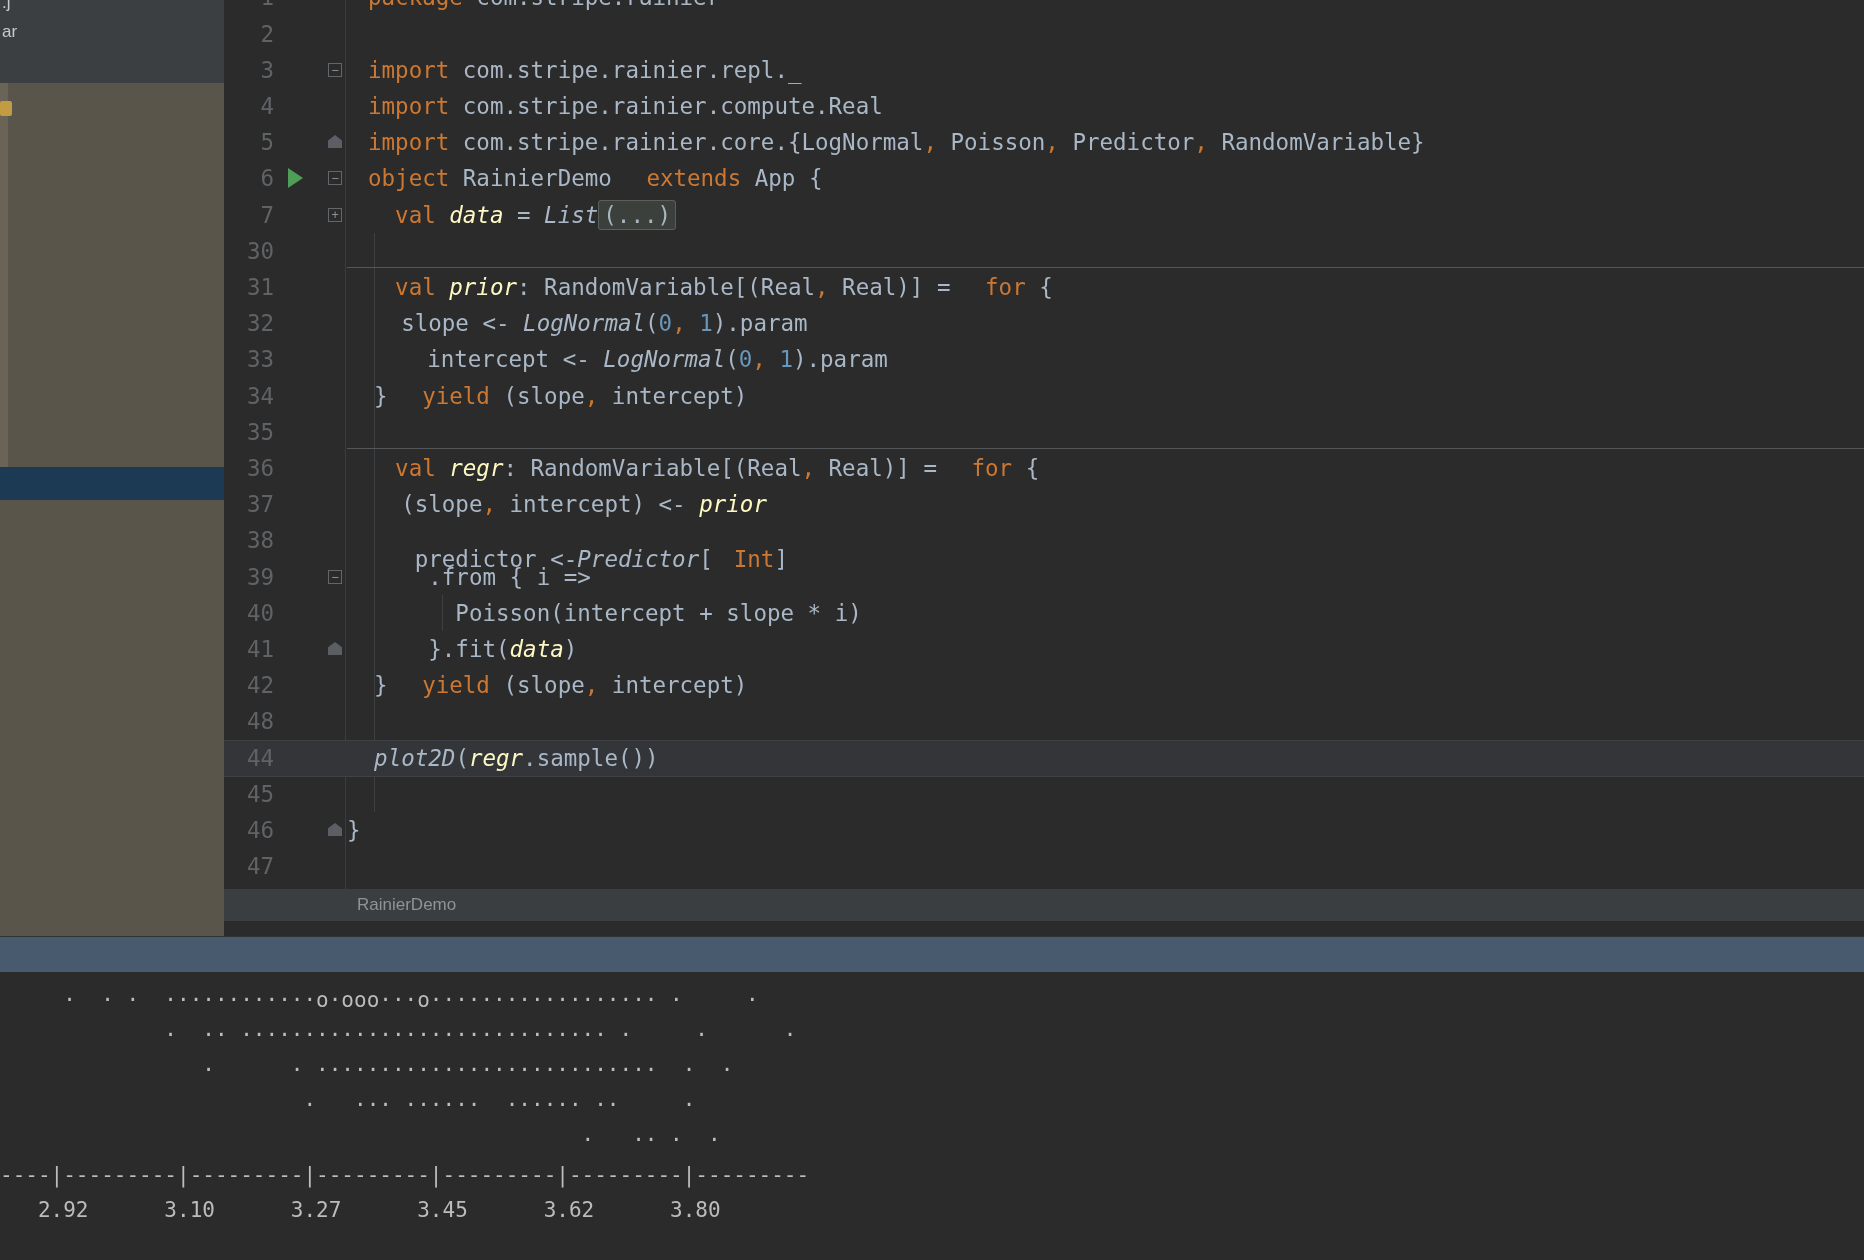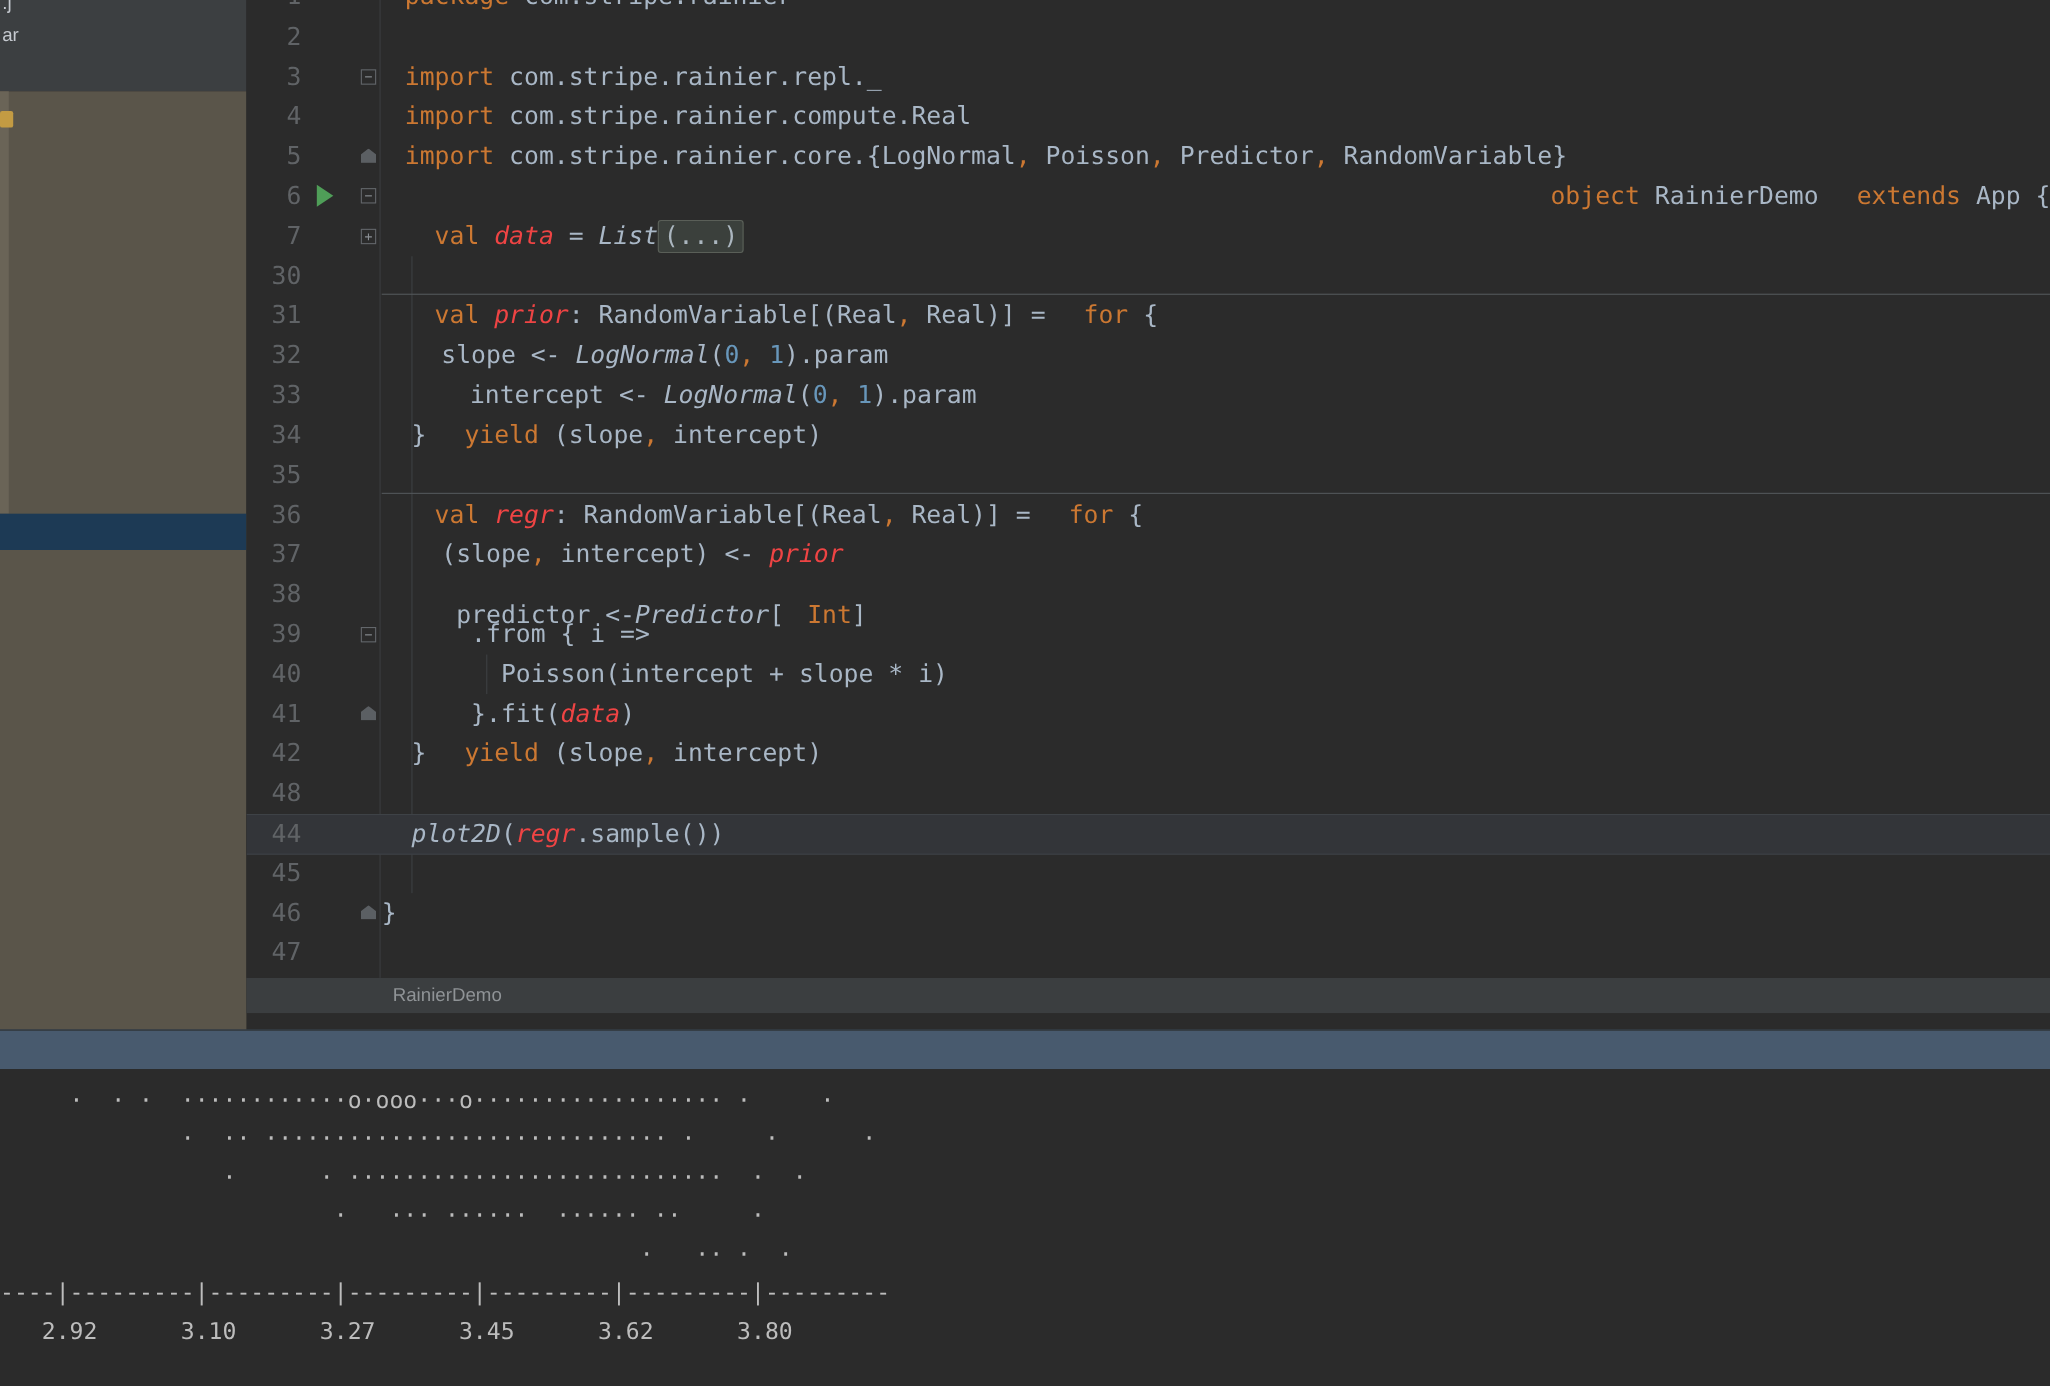--- a/index.html
+++ b/index.html
@@ -41,21 +41,21 @@
   .caret-row { position:absolute; left:-123px; right:0; height:37px; background:#333539;
                border-top:1px solid #3e4246; border-bottom:1px solid #3e4246; }
   .method-sep { position:absolute; left:0; right:0; height:1px; background:#53575a; }
   .indent-guide { position:absolute; width:1px; background:#3d4043; }
   .code-line { position:absolute; left:0; right:0; height:37px; line-height:36.2px;
                white-space:pre; font-size:22.5px; color:#a9b7c6; }
   .tk-pl { color:#a9b7c6; }
   .tk-kw { color:#cc7832;padding-left:21px; }
   .tk-cm { color:#cc7832; }
   .tk-num { color:#6897bb; }
-  .tk-fd { color:#ef4444; font-style:italic; }
+  .tk-fd { color:#fef9c3; font-style:italic; }
   .tk-it { color:#a9b7c6; font-style:italic; }
   .tk-fold { background:#3b403c; border:1px solid #5a5f58; border-radius:3px;
              padding:1px 4px; color:#abb6bf; }
 
   
   .breadcrumbs { position:absolute; left:224px; top:889px; width:1640px; height:32px;
                  background:#3b3e40; font-family:"Liberation Sans", sans-serif;
                  color:#8f9396; font-size:17px; line-height:32px; padding-left:133px; }
 
   
@@ -123,21 +123,21 @@
         <div class="line-num" style="top: 848.1px;">47</div>
       </div>
     <div class="code-area">
       <div class="indent-guide" style="left:27px; top:233px; height:579px;"></div>
       <div class="indent-guide" style="left:95px; top:595px; height:36px;"></div>
     <div class="code-line" style="top: -20.7px;"><span class="tk-kw">package</span><span class="tk-pl"> com.stripe.rainier</span></div>
         <div class="code-line" style="top: 15.5px;"></div>
         <div class="code-line" style="top: 51.7px;"><span class="tk-kw">import</span><span class="tk-pl"> com.stripe.rainier.repl._</span></div>
         <div class="code-line" style="top: 87.9px;"><span class="tk-kw">import</span><span class="tk-pl"> com.stripe.rainier.compute.Real</span></div>
         <div class="code-line" style="top: 124.1px;"><span class="tk-kw">import</span><span class="tk-pl"> com.stripe.rainier.core.{LogNormal</span><span class="tk-cm">,</span><span class="tk-pl"> Poisson</span><span class="tk-cm">,</span><span class="tk-pl"> Predictor</span><span class="tk-cm">,</span><span class="tk-pl"> RandomVariable}</span></div>
-        <div class="code-line" style="top: 160.3px; text-align: right;"><span class="tk-kw">object</span><span class="tk-pl"> RainierDemo </span><span class="tk-kw">extends</span><span class="tk-pl"> App {</span></div>
+        <div class="code-line" style="top: 160.3px;"><span class="tk-kw">object</span><span class="tk-pl"> RainierDemo </span><span class="tk-kw">extends</span><span class="tk-pl"> App {</span></div>
         <div class="code-line" style="top: 196.5px;"><span class="tk-pl">  </span><span class="tk-kw">val</span><span class="tk-pl"> </span><span class="tk-fd">data</span><span class="tk-pl"> = </span><span class="tk-it">List</span><span class="tk-fold">(...)</span></div>
         <div class="code-line" style="top: 232.7px;"></div>
         <div class="method-sep" style="top: 266.9px;"></div>
         <div class="code-line" style="top: 268.9px;"><span class="tk-pl">  </span><span class="tk-kw">val</span><span class="tk-pl"> </span><span class="tk-fd">prior</span><span class="tk-pl">: RandomVariable[(Real</span><span class="tk-cm">,</span><span class="tk-pl"> Real)] = </span><span class="tk-kw">for</span><span class="tk-pl"> {</span></div>
         <div class="code-line" style="top: 305.1px;"><span class="tk-pl">    slope &lt;- </span><span class="tk-it">LogNormal</span><span class="tk-pl">(</span><span class="tk-num">0</span><span class="tk-cm">,</span><span class="tk-pl"> </span><span class="tk-num">1</span><span class="tk-pl">).param</span></div>
         <div class="code-line" style="top: 341.3px; padding-left: 26px;"><span class="tk-pl">    intercept &lt;- </span><span class="tk-it">LogNormal</span><span class="tk-pl">(</span><span class="tk-num">0</span><span class="tk-cm">,</span><span class="tk-pl"> </span><span class="tk-num">1</span><span class="tk-pl">).param</span></div>
         <div class="code-line" style="top: 377.5px;"><span class="tk-pl">  } </span><span class="tk-kw">yield</span><span class="tk-pl"> (slope</span><span class="tk-cm">,</span><span class="tk-pl"> intercept)</span></div>
         <div class="code-line" style="top: 413.7px;"></div>
         <div class="method-sep" style="top: 447.9px;"></div>
         <div class="code-line" style="top: 449.9px;"><span class="tk-pl">  </span><span class="tk-kw">val</span><span class="tk-pl"> </span><span class="tk-fd">regr</span><span class="tk-pl">: RandomVariable[(Real</span><span class="tk-cm">,</span><span class="tk-pl"> Real)] = </span><span class="tk-kw">for</span><span class="tk-pl"> {</span></div>

